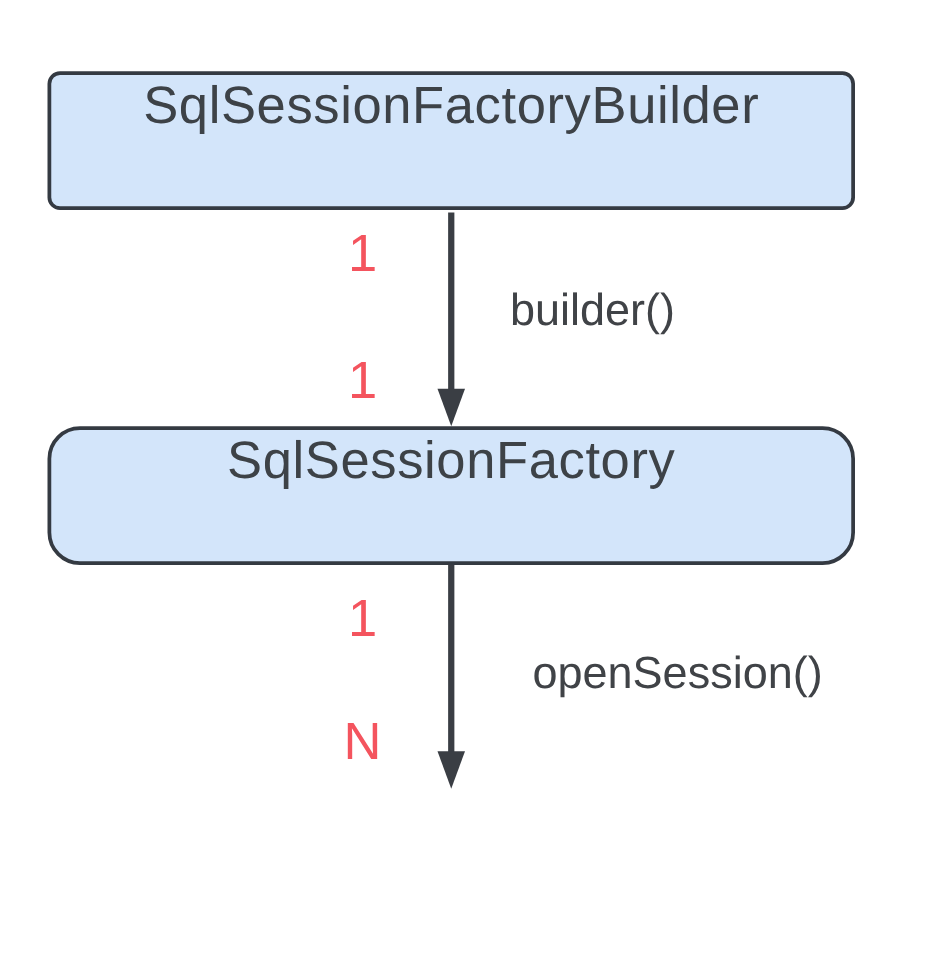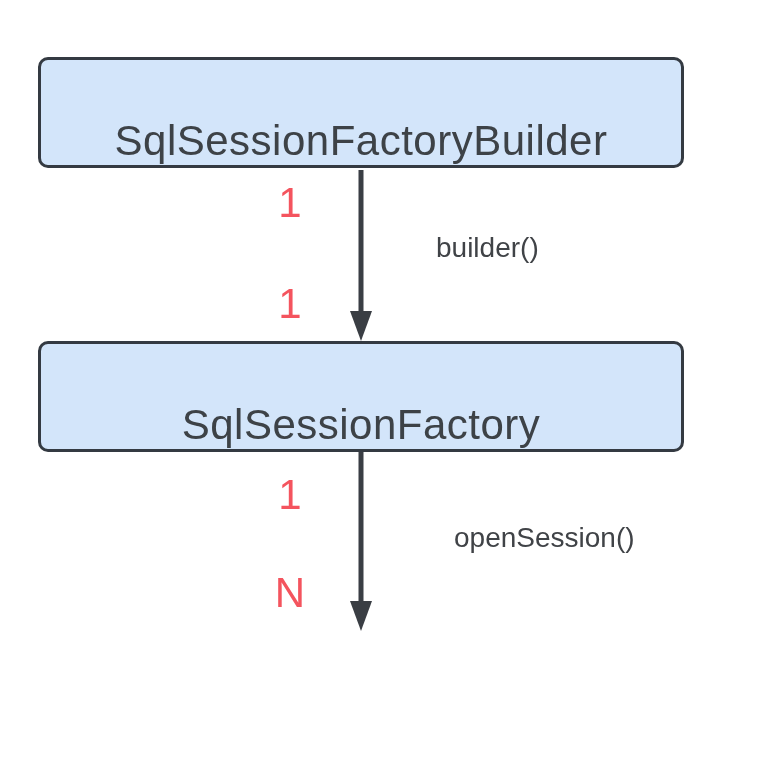--- a/index.html
+++ b/index.html
@@ -18,45 +18,44 @@
   .node {
     position: absolute;
     left: 38px;
     width: 646px;
     height: 111px;
     box-sizing: border-box;
     background: #d3e5fa;
     border: 3px solid #343a42;
     border-radius: 10px;
     display: flex;
-    align-items: flex-end;
+    align-items: flex-start;
     justify-content: center;
     font-size: 42px;
     color: #3d4247;
     letter-spacing: 0.5px;
   }
   #node-builder { top: 57px; }
-  #node-factory { top: 341px; }
+  #node-factory { top: 341px; border-radius: 26px; }
   #node-session { top: 631px; }
 
   #arrow-layer {
     position: absolute;
     left: 0;
     top: 0;
     width: 758px;
     height: 775px;
     pointer-events: none;
   }
   .edge-label {
     position: absolute;
-    font-size: 28px;
+    font-size: 36px;
     color: #404347;
     white-space: nowrap;
     line-height: 48px;
-    margin-left: 28px;
   }
   .mult {
     position: absolute;
     left: 268px;
     width: 44px;
     text-align: center;
     font-size: 42px;
     line-height: 46px;
     color: #f4545e;
     white-space: nowrap;

